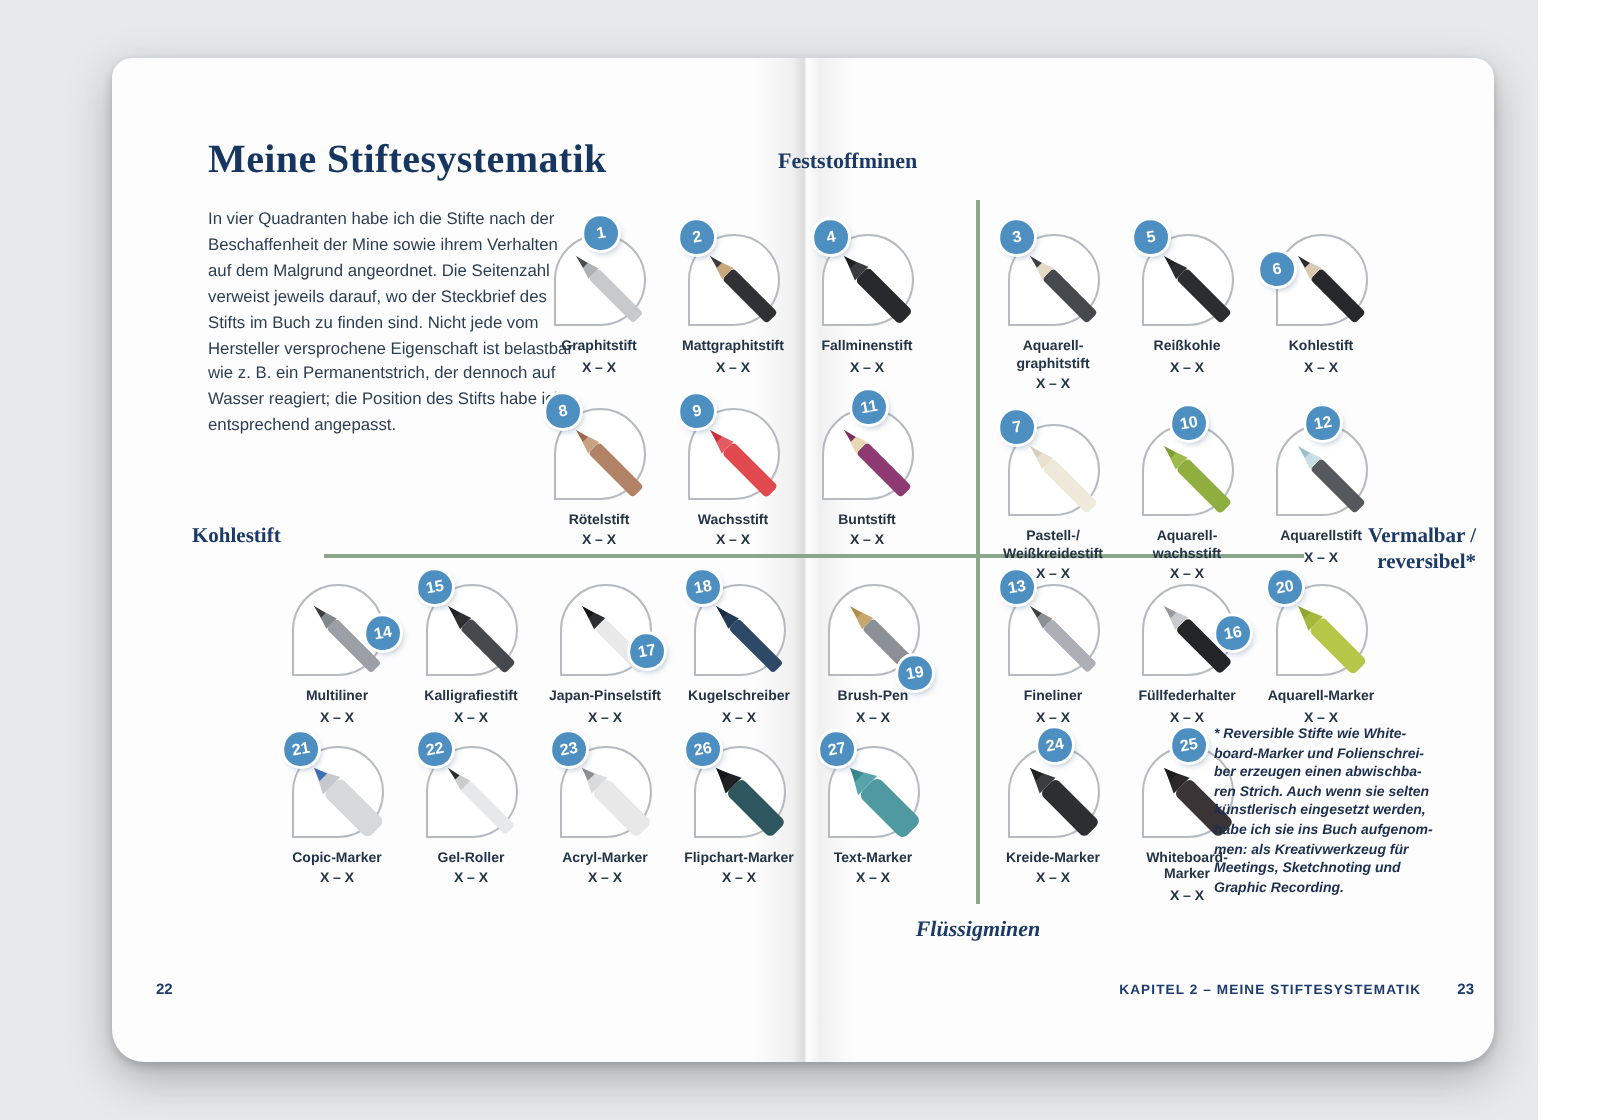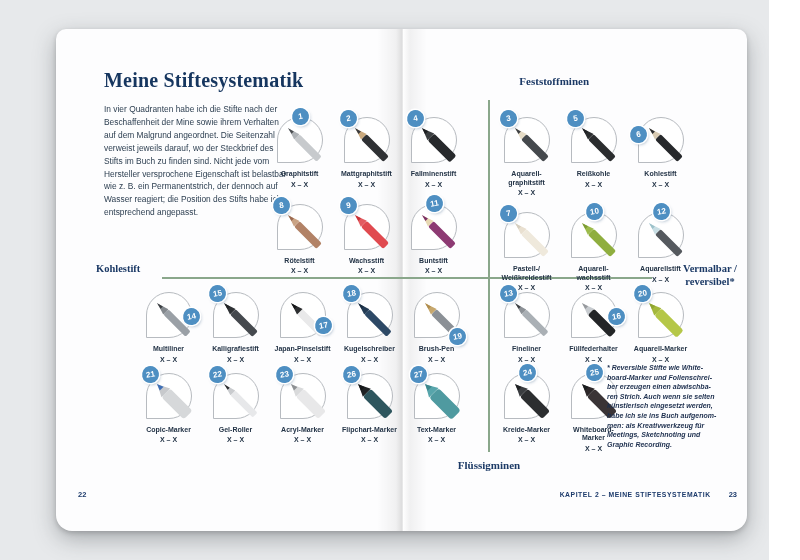--- a/index.html
+++ b/index.html
@@ -9,24 +9,24 @@
         border-radius:10px 10px 16px 16px;
         box-shadow:0 8px 22px rgba(55,60,66,.35),0 2px 5px rgba(0,0,0,.18);}
   .gutter{position:absolute;left:321px;top:0;width:50px;height:100%;
         background:linear-gradient(90deg,rgba(0,0,0,0) 0%,rgba(0,0,0,.05) 38%,rgba(0,0,0,.13) 50%,rgba(255,255,255,.4) 53%,rgba(0,0,0,.05) 66%,rgba(0,0,0,0) 100%);}
   .title{position:absolute;left:48px;top:40px;margin:0;font-family:"Liberation Serif",serif;
         font-size:20px;font-weight:700;color:#16365f;letter-spacing:.2px;}
   .intro{position:absolute;left:48px;top:74px;width:188px;margin:0;font-size:8.4px;line-height:12.9px;
         color:#2c3e50;}
   .axis{position:absolute;font-family:"Liberation Serif",serif;font-weight:700;color:#1c3a66;
         font-size:11px;white-space:pre-line;}
-  .axis-top{left:333px;top:46px;width:200px;text-align:right;}
-  .axis-bottom{left:333px;top:430px;width:200px;text-align:center;}
+  .axis-top{left:333px;top:46px;width:200px;text-align:left;}
+  .axis-bottom{left:333px;top:430px;width:200px;text-align:center;font-style:italic;}
   .axis-left{left:40px;top:234px;width:62px;text-align:left;font-size:10.5px;}
-  .axis-right{left:602px;top:233px;width:80px;text-align:center;font-size:10.5px;line-height:13px;margin-left:12px;}
+  .axis-right{left:602px;top:233px;width:80px;text-align:right;font-size:10.5px;line-height:13px;}
   .vline{position:absolute;left:432px;top:71px;width:1.6px;height:352px;background:#8aa78b;}
   .hline{position:absolute;left:106px;top:248px;width:490px;height:1.6px;background:#8aa78b;}
   .quad{position:absolute;}
   .q-tl{left:210px;top:84px;}
   .q-tr{left:437px;top:84px;}
   .q-bl{left:79px;top:259px;}
   .q-br{left:437px;top:259px;}
   .pen-row{display:flex;align-items:flex-start;}
   .q-top .pen-row{margin-bottom:12px;}
   .q-bottom .pen-row{margin-bottom:6px;}

